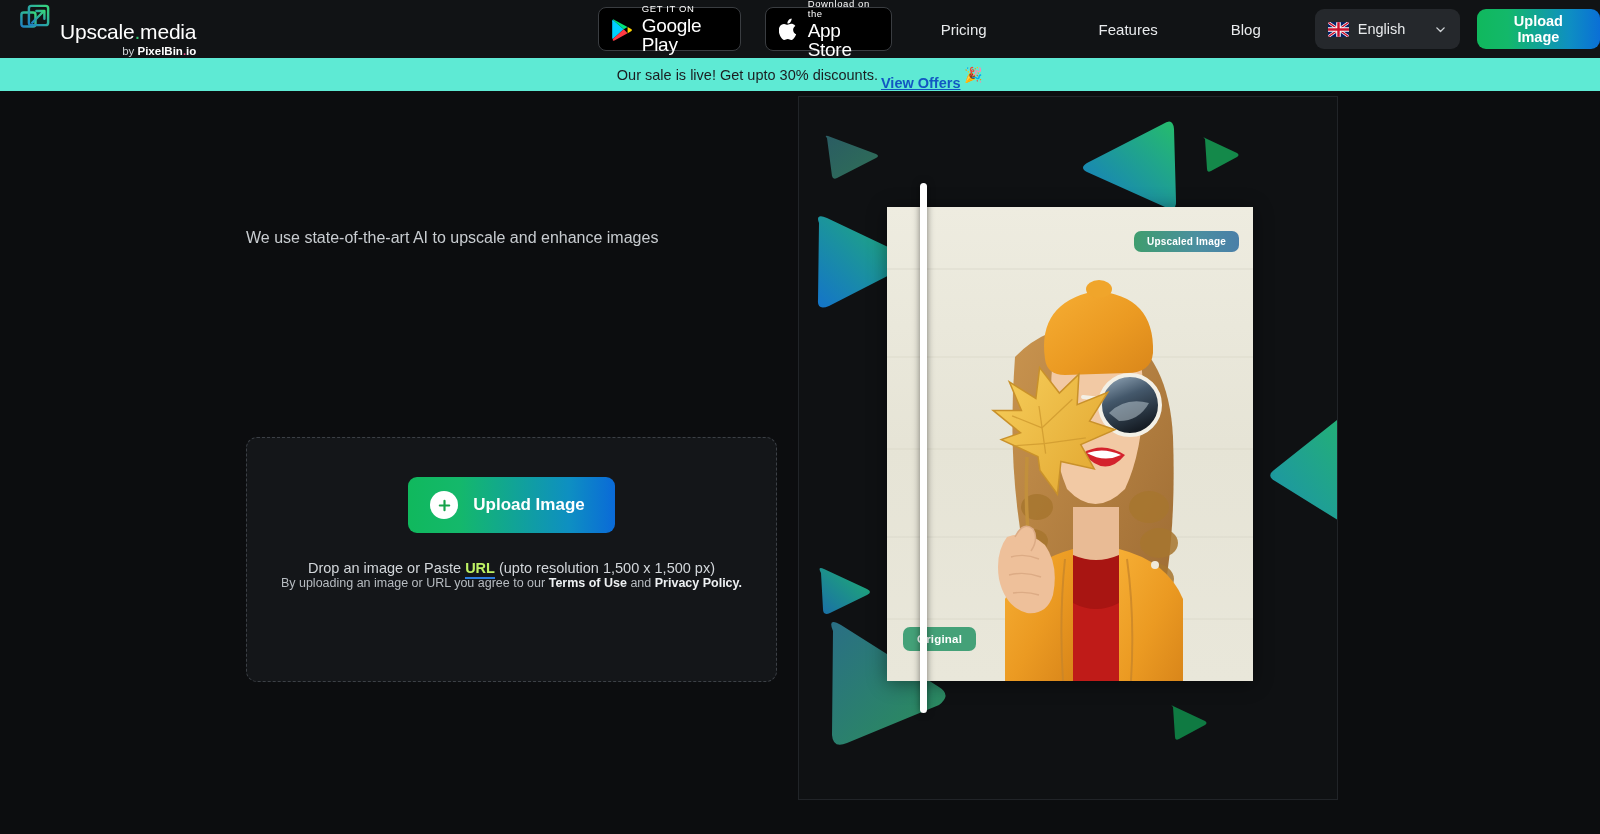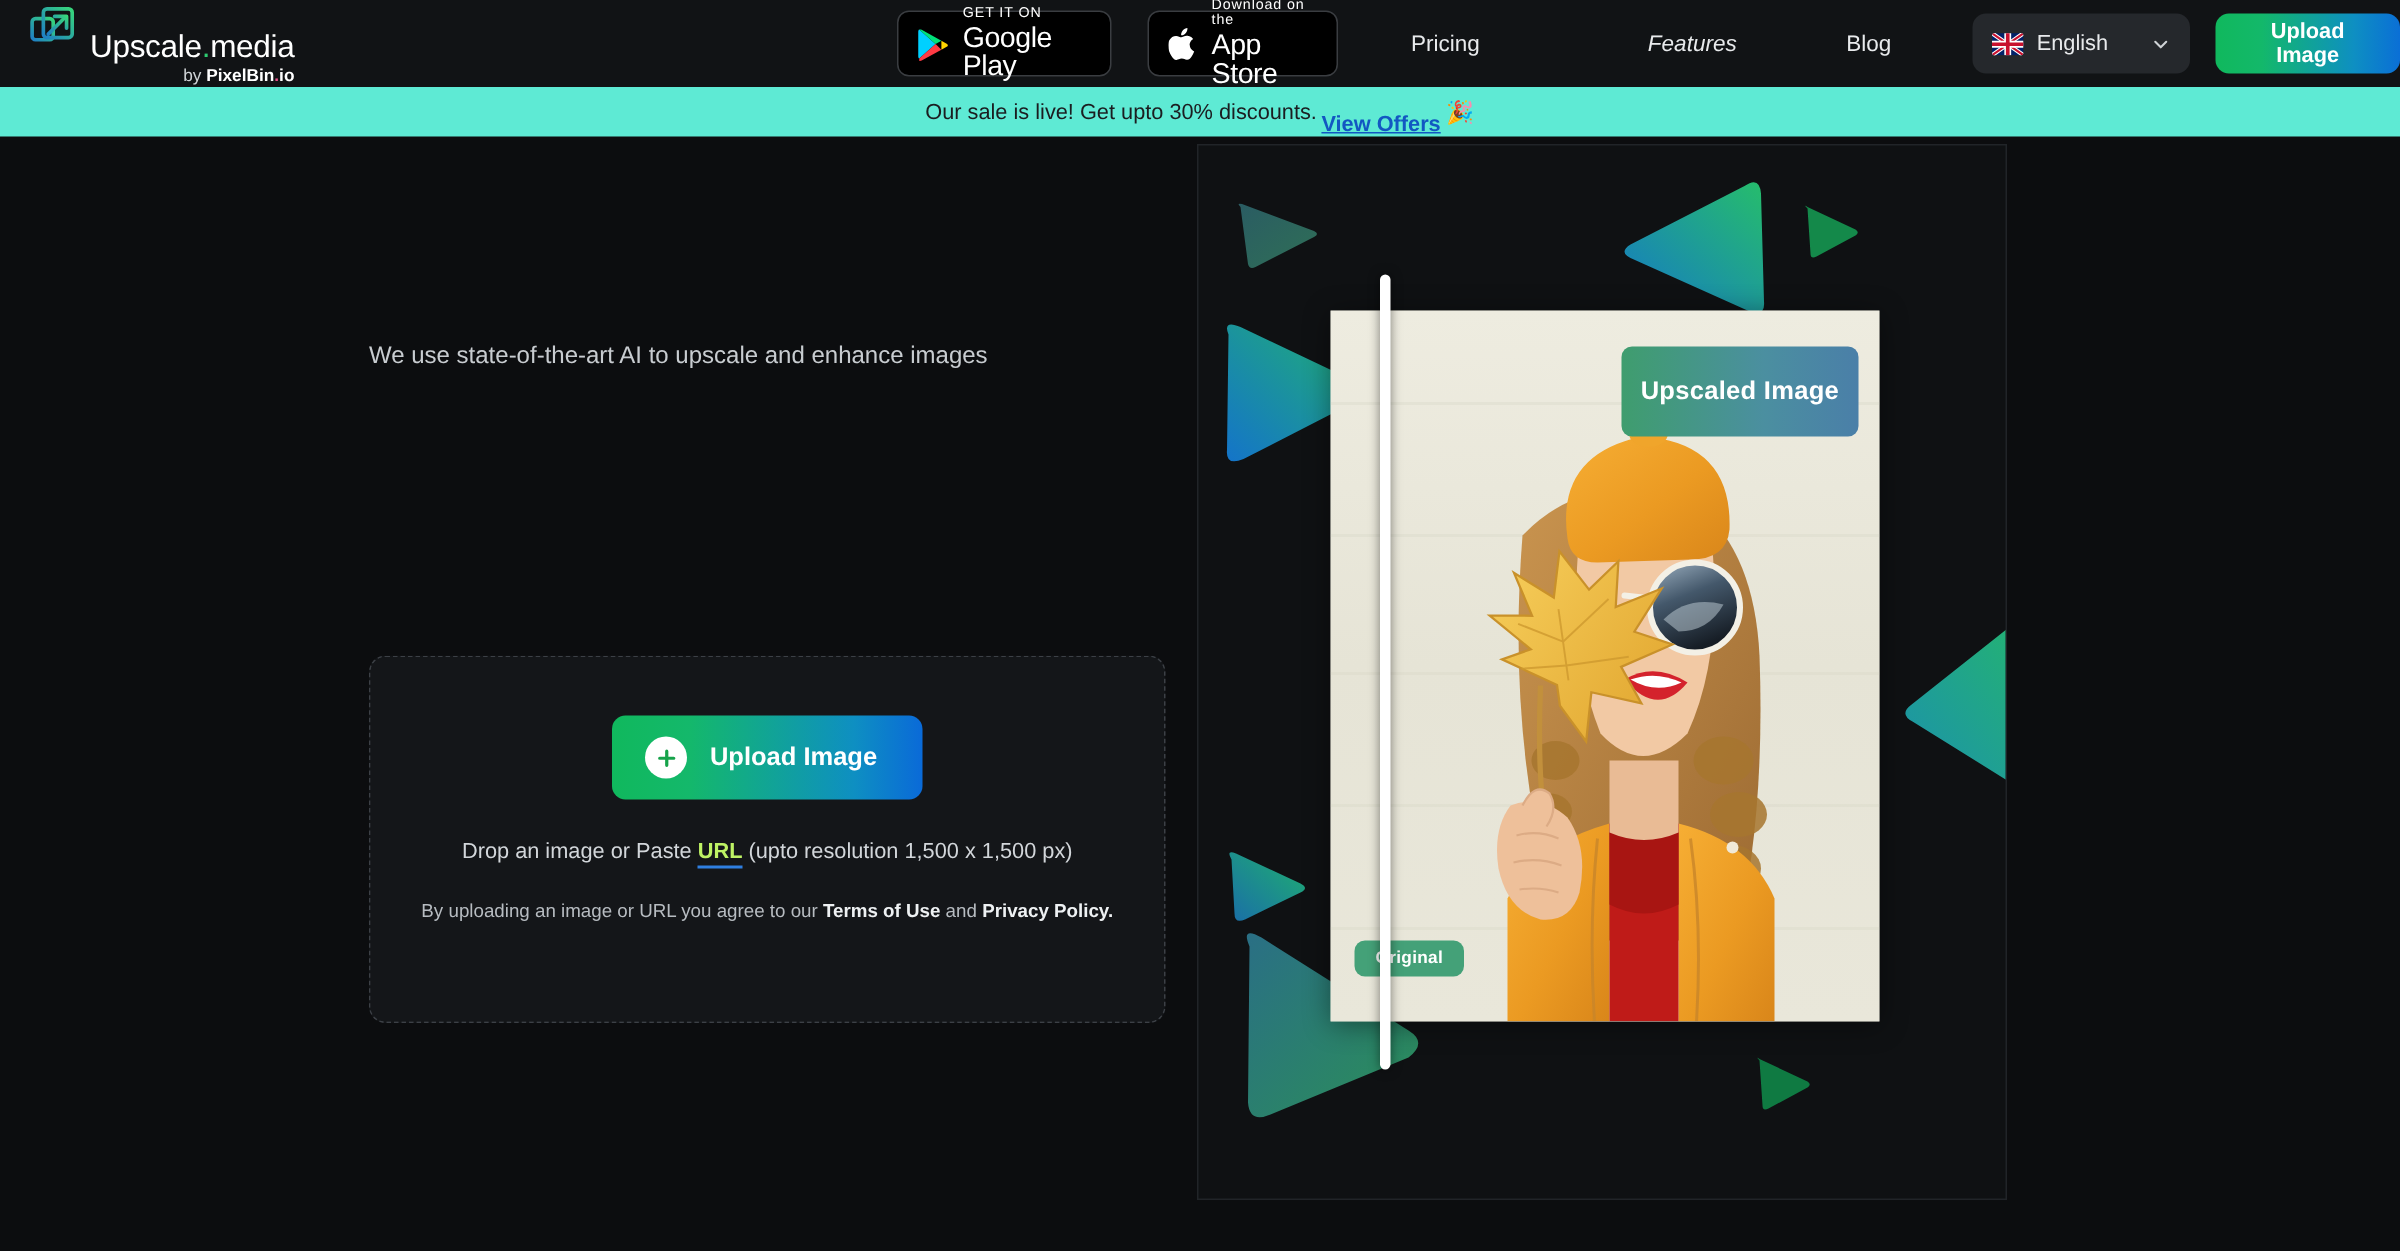--- a/index.html
+++ b/index.html
@@ -36,21 +36,21 @@
   #gplay { margin-left: 402px; }
   #appstore { margin-left: 24px; }
   .store-lines { display: flex; flex-direction: column; line-height: 1; color: #fff; }
   .store-small { font-size: 9.5px; letter-spacing: .6px; }
   .store-big { font-size: 19px; font-weight: 500; letter-spacing: -0.3px; margin-top: 3px; }
 
   .navlink {
     font-size: 15px; color: #e8eaec; cursor: pointer; text-decoration: none;
   }
   #nav-pricing { margin-left: 49px; }
-  #nav-features { margin-left: 112px; font-style: italic; }
+  #nav-features { margin-left: 112px; }
   #nav-blog { margin-left: 73px; }
 
   #lang {
     margin-left: 54px; height: 40px; border-radius: 9px; background: #25282c;
     display: flex; align-items: center; gap: 9px; padding: 0 13px; cursor: pointer;
     min-width: 145px;
   }
   #lang-flag { width: 21px; height: 15px; border-radius: 2px; flex: none; }
   #lang-label { font-size: 14.5px; color: #e8eaec; flex: 1; }
   #lang-caret { width: 13px; height: 13px; }
@@ -99,42 +99,42 @@
   }
   #upload-btn-label { font-size: 17px; font-weight: 700; color: #fff; }
   #drop-hint { margin-top: 27px; font-size: 14.5px; color: #d2d6da; }
   #drop-hint-url { color: #bef264; font-weight: 700; border-bottom: 2px solid #2f7fe0; padding-bottom: 1px; cursor: pointer; }
   #formats-row { margin-top: 22px; display: flex; align-items: center; gap: 10px; }
   #formats-label { font-size: 14.5px; color: #d2d6da; margin-right: 2px; }
   .fmt-chip {
     background: #24272b; border: 1px solid #34383d; border-radius: 6px;
     padding: 4px 10px; font-size: 13.5px; color: #d6dade;
   }
-  #legal { margin-top: 24px; font-size: 12.5px; color: #b7bcc1; }
+  #legal { font-size: 12.5px; color: #b7bcc1; }
   #legal b { color: #eef1f3; font-weight: 700; cursor: pointer; }
 
   
   #showcase {
     position: absolute; left: 798px; top: 96px;
     width: 540px; height: 704px;
     background: #0f1113; border: 1px solid #212428;
     overflow: hidden;
   }
   .tri { position: absolute; }
   #photo-frame {
     position: absolute; left: 88px; top: 110px;
     width: 366px; height: 474px;
     background: #e9e7da; overflow: hidden;
     box-shadow: 0 2px 18px rgba(0,0,0,.45);
   }
   #photo { position: absolute; inset: 0; }
   #badge-upscaled {
     position: absolute; right: 14px; top: 24px;
-    padding: 20px 13px; border-radius: 7px;
-    font-size: 17px; font-weight: 700; color: #fff; letter-spacing: .2px;
+    padding: 5px 13px; border-radius: 7px;
+    font-size: 10px; font-weight: 700; color: #fff; letter-spacing: .2px;
     background: linear-gradient(90deg,#3f9d6e 0%,#4b8fa0 60%,#4a7fa8 100%);
   }
   #badge-original {
     position: absolute; left: 16px; bottom: 30px;
     padding: 6px 14px; border-radius: 7px;
     font-size: 11.5px; font-weight: 700; color: #fff; letter-spacing: .2px;
     background: #44a178; white-space: nowrap;
   }
   #slider-handle {
     position: absolute; left: 121px; top: 86px;

